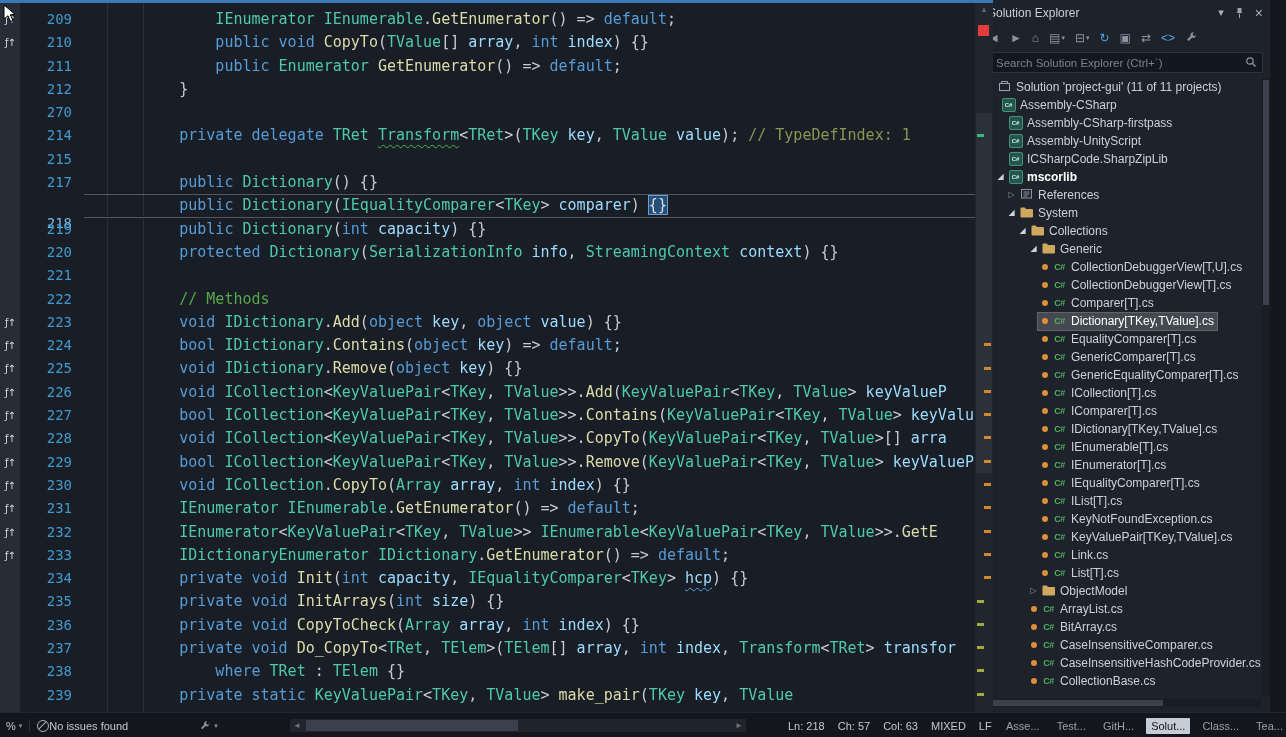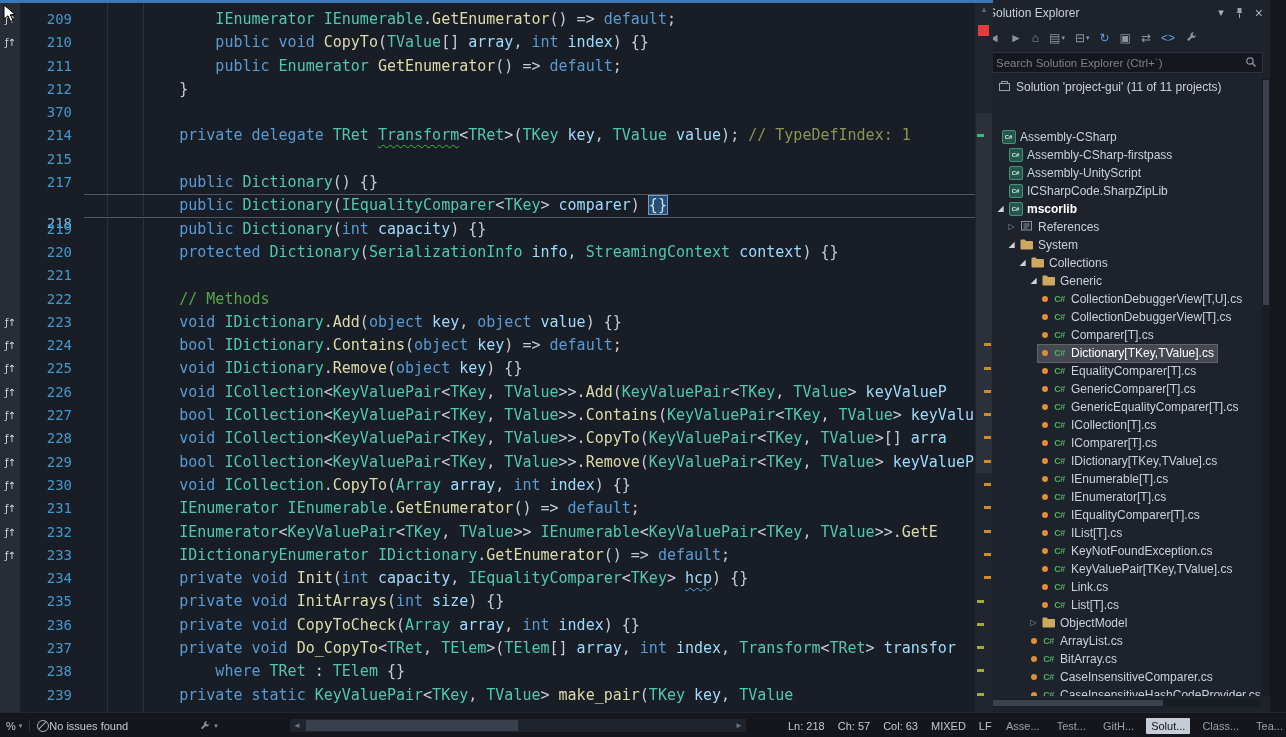--- a/index.html
+++ b/index.html
@@ -104,21 +104,21 @@
   <div class="editor">
     <div class="accent"></div>
     <div class="glyphcol"></div>
     <div class="guide g1"></div>
     <div class="guide g2"></div>
     <div class="lines" id="code-lines">
         <div class="crow"><span class="gicon">ƒ↑</span><span class="lnum">209</span><span class="ctext" style="padding-left: 12ch;"><span class="tk-t">IEnumerator</span><span class="tk-d"> </span><span class="tk-t">IEnumerable</span><span class="tk-d">.</span><span class="tk-m">GetEnumerator</span><span class="tk-d">() =&gt; </span><span class="tk-k">default</span><span class="tk-d">;</span></span></div>
         <div class="crow"><span class="gicon">ƒ↑</span><span class="lnum">210</span><span class="ctext" style="padding-left: 12ch;"><span class="tk-k">public</span><span class="tk-d"> </span><span class="tk-k">void</span><span class="tk-d"> </span><span class="tk-m">CopyTo</span><span class="tk-d">(</span><span class="tk-t">TValue</span><span class="tk-d">[] </span><span class="tk-p">array</span><span class="tk-d">, </span><span class="tk-k">int</span><span class="tk-d"> </span><span class="tk-p">index</span><span class="tk-d">) {}</span></span></div>
         <div class="crow"><span class="gicon"></span><span class="lnum">211</span><span class="ctext" style="padding-left: 12ch;"><span class="tk-k">public</span><span class="tk-d"> </span><span class="tk-t">Enumerator</span><span class="tk-d"> </span><span class="tk-m">GetEnumerator</span><span class="tk-d">() =&gt; </span><span class="tk-k">default</span><span class="tk-d">;</span></span></div>
         <div class="crow"><span class="gicon"></span><span class="lnum">212</span><span class="ctext" style="padding-left: 8ch;"><span class="tk-d">}</span></span></div>
-        <div class="crow"><span class="gicon"></span><span class="lnum">370</span><span class="ctext" style="padding-left: 0ch;"></span></div>
+        <div class="crow"><span class="gicon"></span><span class="lnum">270</span><span class="ctext" style="padding-left: 0ch;"></span></div>
         <div class="crow"><span class="gicon"></span><span class="lnum">214</span><span class="ctext" style="padding-left: 8ch;"><span class="tk-k">private</span><span class="tk-d"> </span><span class="tk-k">delegate</span><span class="tk-d"> </span><span class="tk-t">TRet</span><span class="tk-d"> </span><span class="tk-tg">Transform</span><span class="tk-d">&lt;</span><span class="tk-t">TRet</span><span class="tk-d">&gt;(</span><span class="tk-t">TKey</span><span class="tk-d"> </span><span class="tk-p">key</span><span class="tk-d">, </span><span class="tk-t">TValue</span><span class="tk-d"> </span><span class="tk-p">value</span><span class="tk-d">); </span><span class="tk-c2">// TypeDefIndex: 1</span></span></div>
         <div class="crow"><span class="gicon"></span><span class="lnum">215</span><span class="ctext" style="padding-left: 0ch;"></span></div>
         <div class="crow"><span class="gicon"></span><span class="lnum">217</span><span class="ctext" style="padding-left: 8ch;"><span class="tk-k">public</span><span class="tk-d"> </span><span class="tk-t">Dictionary</span><span class="tk-d">() {}</span></span></div>
         <div class="crow current"><span class="gicon"></span><span class="lnum">218</span><span class="ctext" style="padding-left: 8ch;"><span class="tk-k">public</span><span class="tk-d"> </span><span class="tk-t">Dictionary</span><span class="tk-d">(</span><span class="tk-t">IEqualityComparer</span><span class="tk-d">&lt;</span><span class="tk-t">TKey</span><span class="tk-d">&gt; </span><span class="tk-p">comparer</span><span class="tk-d">) </span><span class="tk-s">{}</span></span></div>
         <div class="crow"><span class="gicon"></span><span class="lnum">219</span><span class="ctext" style="padding-left: 8ch;"><span class="tk-k">public</span><span class="tk-d"> </span><span class="tk-t">Dictionary</span><span class="tk-d">(</span><span class="tk-k">int</span><span class="tk-d"> </span><span class="tk-p">capacity</span><span class="tk-d">) {}</span></span></div>
         <div class="crow"><span class="gicon"></span><span class="lnum">220</span><span class="ctext" style="padding-left: 8ch;"><span class="tk-k">protected</span><span class="tk-d"> </span><span class="tk-t">Dictionary</span><span class="tk-d">(</span><span class="tk-t">SerializationInfo</span><span class="tk-d"> </span><span class="tk-p">info</span><span class="tk-d">, </span><span class="tk-t">StreamingContext</span><span class="tk-d"> </span><span class="tk-p">context</span><span class="tk-d">) {}</span></span></div>
         <div class="crow"><span class="gicon"></span><span class="lnum">221</span><span class="ctext" style="padding-left: 0ch;"></span></div>
         <div class="crow"><span class="gicon"></span><span class="lnum">222</span><span class="ctext" style="padding-left: 8ch;"><span class="tk-c">// Methods</span></span></div>
         <div class="crow"><span class="gicon">ƒ↑</span><span class="lnum">223</span><span class="ctext" style="padding-left: 8ch;"><span class="tk-k">void</span><span class="tk-d"> </span><span class="tk-t">IDictionary</span><span class="tk-d">.</span><span class="tk-m">Add</span><span class="tk-d">(</span><span class="tk-k">object</span><span class="tk-d"> </span><span class="tk-p">key</span><span class="tk-d">, </span><span class="tk-k">object</span><span class="tk-d"> </span><span class="tk-p">value</span><span class="tk-d">) {}</span></span></div>
         <div class="crow"><span class="gicon">ƒ↑</span><span class="lnum">224</span><span class="ctext" style="padding-left: 8ch;"><span class="tk-k">bool</span><span class="tk-d"> </span><span class="tk-t">IDictionary</span><span class="tk-d">.</span><span class="tk-m">Contains</span><span class="tk-d">(</span><span class="tk-k">object</span><span class="tk-d"> </span><span class="tk-p">key</span><span class="tk-d">) =&gt; </span><span class="tk-k">default</span><span class="tk-d">;</span></span></div>
@@ -227,21 +227,21 @@
             <span class="slot"></span>
             <span class="ticon">
               <span><svg width="13" height="13">
                   <rect x="1.5" y="4.5" width="10" height="7" fill="none" stroke="#98a2b3"></rect>
                   <path d="M3.5 4.5v-2h6v2" fill="none" stroke="#98a2b3"></path>
                 </svg></span>
             </span>
             <span class="tlabel">Solution 'project-gui' (11 of 11 projects)</span>
           </span>
         </div>
-        <div class="trow" style="padding-left: 6px; margin-top: 32px;">
+        <div class="trow" style="padding-left: 6px;">
           <span class="inner">
             <span class="slot"></span>
             <span class="ticon">
               <span class="ic-proj">C#</span>
             </span>
             <span class="tlabel">Assembly-CSharp</span>
           </span>
         </div>
         <div class="trow" style="padding-left: 13px;">
           <span class="inner">

